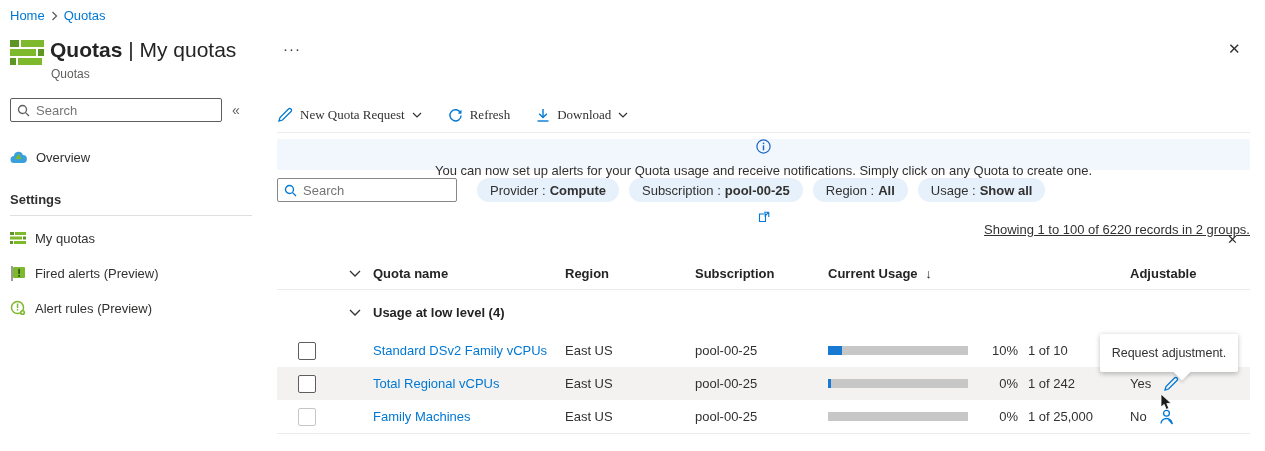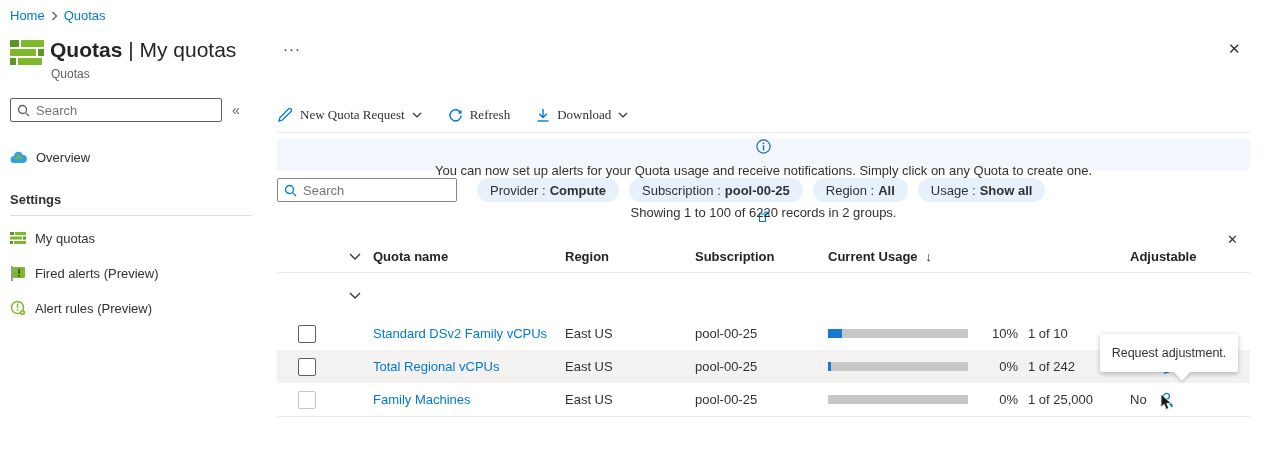--- a/index.html
+++ b/index.html
@@ -46,21 +46,21 @@
 
   
   .filter-row { margin-top:8px; display:flex; align-items:center; gap:14px; }
   .flt-search { flex:0 0 180px; display:flex; align-items:center; gap:6px; border:1px solid #8a8886; border-radius:2px; height:24px; padding:0 6px; background:#fff; }
   .flt-search input { border:none; outline:none; width:100%; font-size:13px; font-family:inherit; color:#323130; background:transparent; }
   .pills { display:flex; align-items:center; gap:10px; margin-left:6px; }
   .pill { background:#e7f1fb; border-radius:12px; height:24px; display:flex; align-items:center; padding:0 13px; gap:4px; cursor:pointer; white-space:nowrap; }
   .pill .pv { font-weight:700; }
 
   
-  .summary-row { display:flex; align-items:flex-start; justify-content:center; }
+  .summary-row { margin-top:17px; display:flex; align-items:flex-start; justify-content:flex-end;text-decoration:underline; }
   .summary-text { font-size:13px; color:#323130; padding-top:3px; }
   .groupby { width:187px; height:24px; border:1px solid #8a8886; border-radius:2px; display:flex; align-items:center; justify-content:space-between; padding:0 8px; cursor:pointer; background:#fff; }
 
   
   .table { margin-top:21px; }
   .trow { display:grid; grid-template-columns:60px 36px 192px 130px 133px 150px 40px 112px 120px; align-items:center; }
   .thead { height:32px; border-bottom:1px solid #edebe9; font-weight:700; }
   .thead .hc { font-size:13px; color:#242424; cursor:pointer; }
   .group-row { height:44px; }
   .group-row .glabel { font-weight:700; font-size:13px; color:#242424; grid-column:3 / span 5; }
@@ -298,20 +298,21 @@
         <div class="hc">Adjustable</div>
       </div>
 
       <div class="trow group-row">
         <div></div>
         <div class="cell-center">
           <svg width="12" height="7" viewBox="0 0 12 7">
               <polyline points="1,1 6,6 11,1" fill="none" stroke="#323130" stroke-width="1.3"></polyline>
             </svg>
         </div>
+        <div class="glabel">Usage at low level (4)</div>
       </div>
 
       <div class="trow drow">
         <div class="cell-center">
             <div class="chk"></div>
           </div>
         <div></div>
         <div><a class="qlink">Standard DSv2 Family vCPUs</a></div>
         <div class="cellt">East US</div>
         <div class="cellt">pool-00-25</div>

